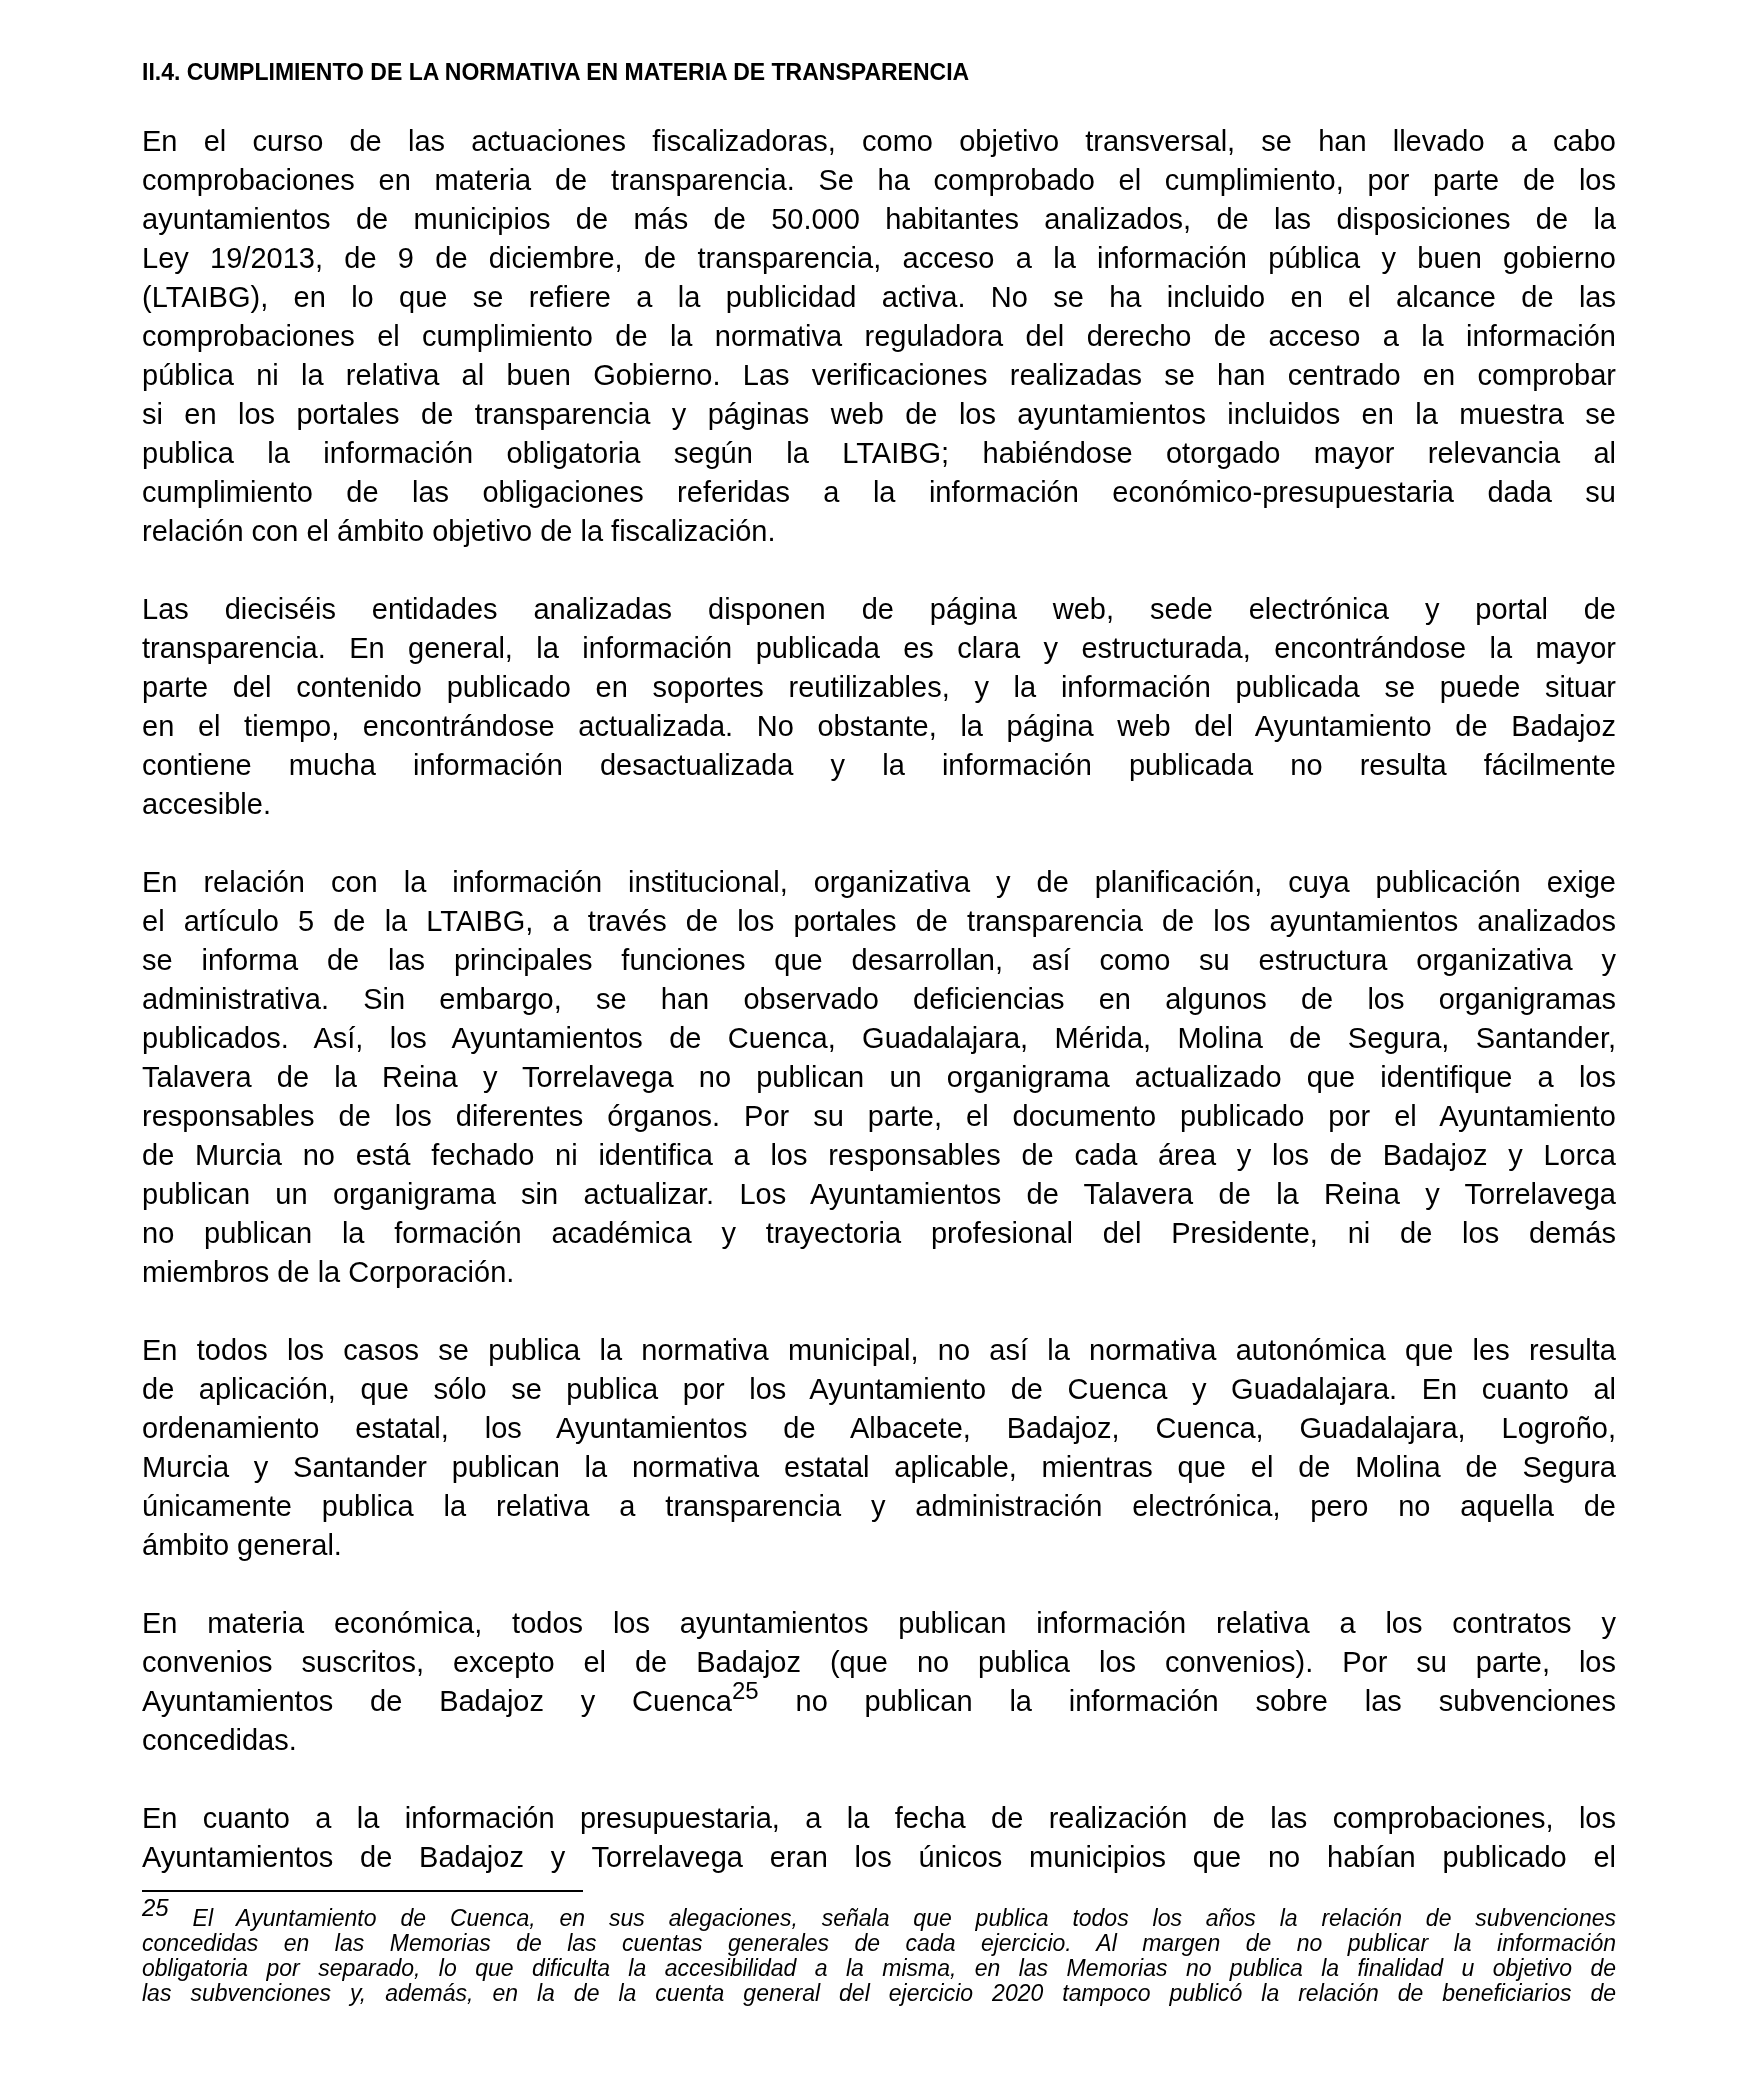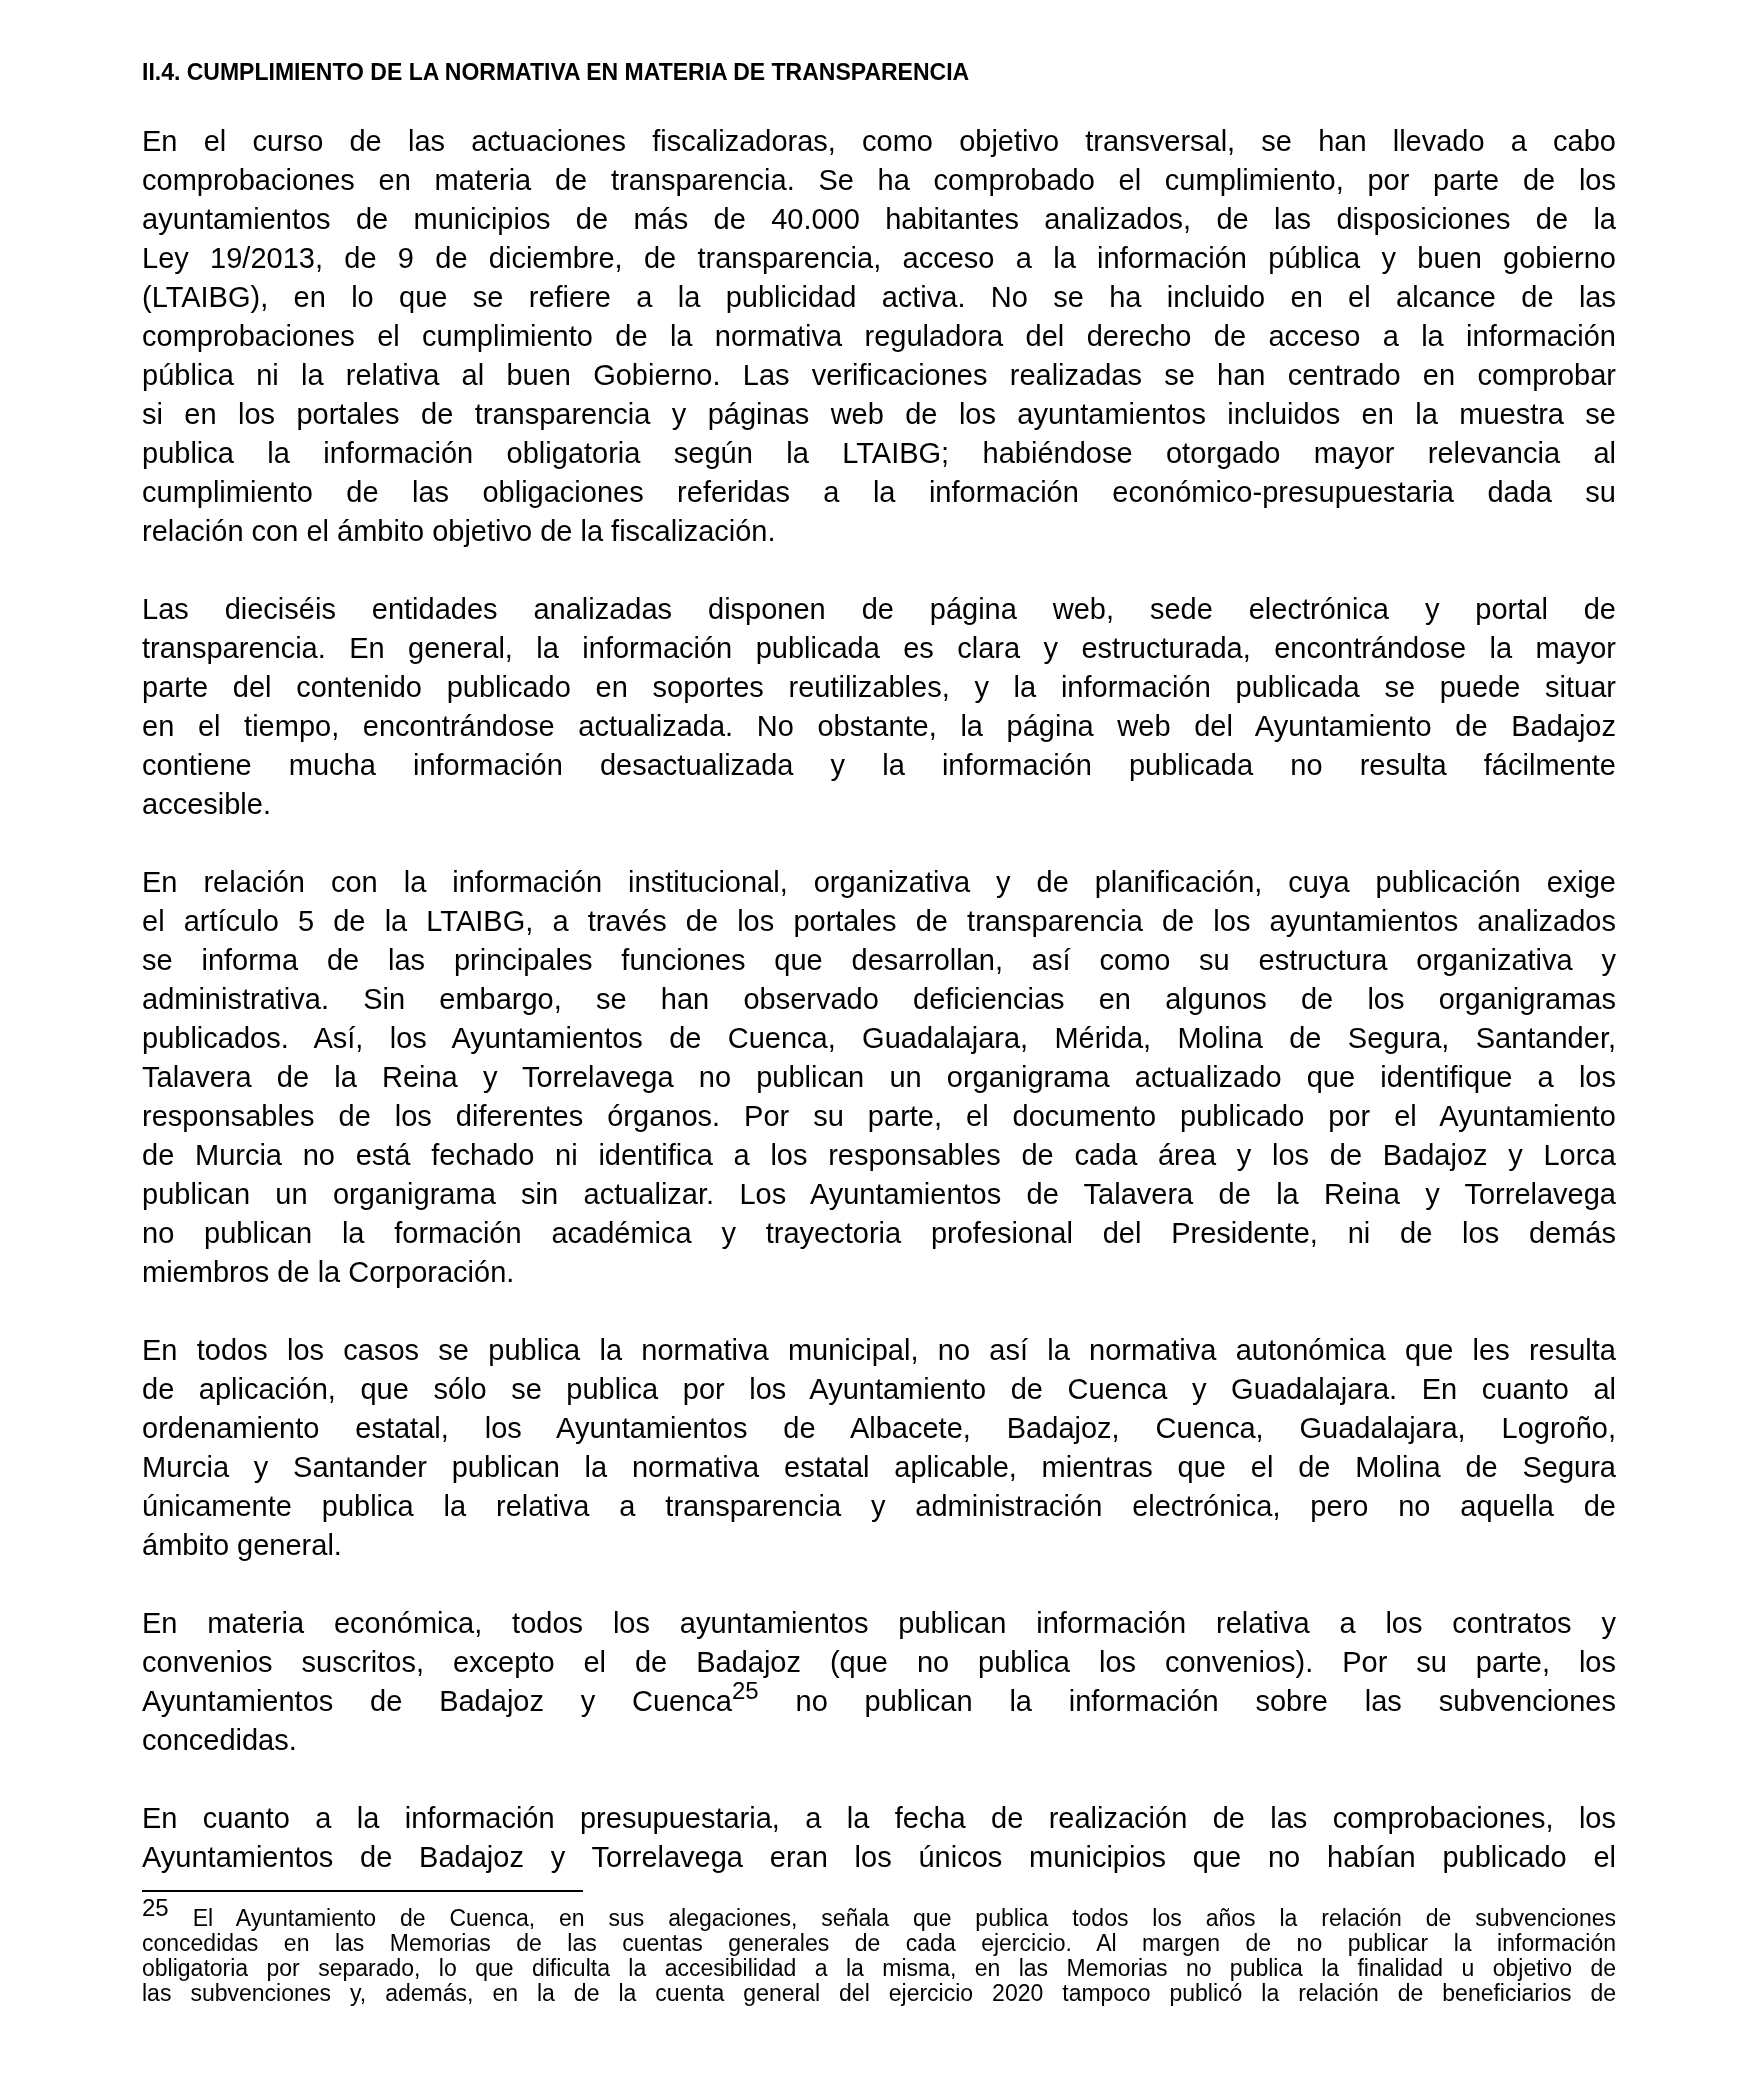--- a/index.html
+++ b/index.html
@@ -6,35 +6,35 @@
   body { width: 1757px; height: 2080px; position: relative; overflow: hidden; color: #000; }
   .page { position: absolute; left: 142px; top: 0; width: 1474px; font-family: "Liberation Sans", sans-serif; }
   .heading { position: absolute; top: 53px; left: 0; font-size: 23px; font-weight: bold; line-height: 39px; white-space: nowrap; }
   .body { position: absolute; top: 122px; left: 0; width: 1474px; font-size: 29px; line-height: 39px; }
   .para { margin: 0 0 39px 0; }
   .line { display: block; text-align: justify; text-align-last: justify; white-space: nowrap; height: 39px; }
   .line.last { text-align-last: left; }
   sup { font-size: 24px; line-height: 0; position: relative; top: -1.7px; }
   .rule { position: absolute; top: 1890px; left: 0; width: 441px; height: 1.7px; background: #000; }
   .footnote { position: absolute; top: 1906px; left: 0; width: 1474px; font-size: 23px; line-height: 25px; }
-  .footnote .line { height: 25px; }
+  .footnote .line { height: 25px; font-style: italic; }
 </style>
 </head>
 <body>
 
 <div class="page">
 
   <div class="heading">II.4. CUMPLIMIENTO DE LA NORMATIVA EN MATERIA DE TRANSPARENCIA</div>
 
   <div class="body">
 
     <p class="para">
       <span class="line">En el curso de las actuaciones fiscalizadoras, como objetivo transversal, se han llevado a cabo</span>
       <span class="line">comprobaciones en materia de transparencia. Se ha comprobado el cumplimiento, por parte de los</span>
-      <span class="line">ayuntamientos de municipios de más de 40.000 habitantes analizados, de las disposiciones de la</span>
+      <span class="line">ayuntamientos de municipios de más de 50.000 habitantes analizados, de las disposiciones de la</span>
       <span class="line">Ley 19/2013, de 9 de diciembre, de transparencia, acceso a la información pública y buen gobierno</span>
       <span class="line">(LTAIBG), en lo que se refiere a la publicidad activa. No se ha incluido en el alcance de las</span>
       <span class="line">comprobaciones el cumplimiento de la normativa reguladora del derecho de acceso a la información</span>
       <span class="line">pública ni la relativa al buen Gobierno. Las verificaciones realizadas se han centrado en comprobar</span>
       <span class="line">si en los portales de transparencia y páginas web de los ayuntamientos incluidos en la muestra se</span>
       <span class="line">publica la información obligatoria según la LTAIBG; habiéndose otorgado mayor relevancia al</span>
       <span class="line">cumplimiento de las obligaciones referidas a la información económico-presupuestaria dada su</span>
       <span class="line last">relación con el ámbito objetivo de la fiscalización.</span>
     </p>
 

